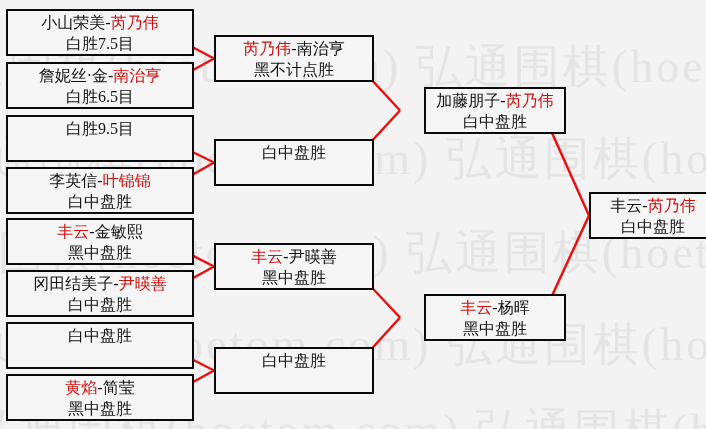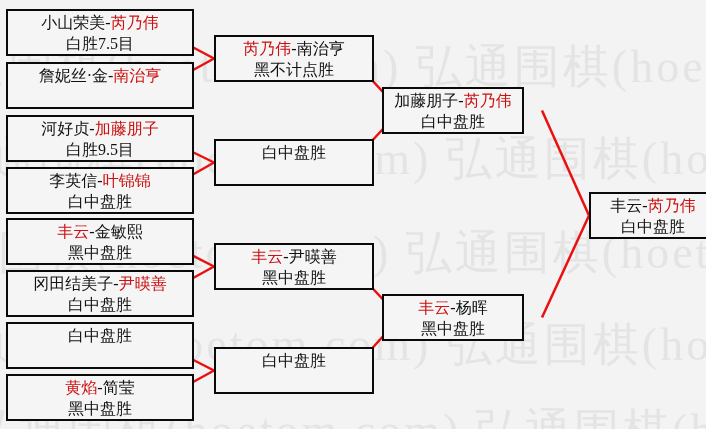--- a/index.html
+++ b/index.html
@@ -29,21 +29,21 @@
     background:#f5f5f5;
     text-align:center;
     font-size:16px;
     line-height:21px;
     padding-top:1px;
     z-index:2;
     color:#111;
   }
   .c1{left:6px;width:188px;}
   .c2{left:214px;width:160px;}
-  .c3{left:382px;width:142px;text-align:center;}
+  .c3{left:424px;width:142px;text-align:center;}
   .c4{left:589px;width:128px;}
   .red{color:#cc1111;}
   .blk{color:#111;}
   .nm,.rs{white-space:nowrap;}
 </style>
 </head>
 <body>
 
 <div class="stage">
 
@@ -69,23 +69,23 @@
     <line x1="542" y1="110.5" x2="589" y2="215.5" stroke-width="2.5" stroke="#ea1010"></line>
     <line x1="542" y1="317.5" x2="589" y2="215.5" stroke-width="2.5" stroke="#ea1010"></line>
   </svg>
 
   <div class="box c1" style="top:9px">
     <div class="nm"><span class="blk">小山荣美-</span><span class="red">芮乃伟</span></div>
     <div class="rs">白胜7.5目</div>
   </div>
   <div class="box c1" style="top:62px">
     <div class="nm"><span class="blk">詹妮丝·金-</span><span class="red">南治亨</span></div>
+    <div class="rs">白胜6.5目</div>
   </div>
   <div class="box c1" style="top:115px">
-    <div class="nm"><span class="blk">河好贞-</span><span class="red">加藤朋子</span></div>
     <div class="rs">白胜9.5目</div>
   </div>
   <div class="box c1" style="top:167px">
     <div class="nm"><span class="blk">李英信-</span><span class="red">叶锦锦</span></div>
     <div class="rs">白中盘胜</div>
   </div>
   <div class="box c1" style="top:218px">
     <div class="nm"><span class="red">丰云</span><span class="blk">-金敏熙</span></div>
     <div class="rs">黑中盘胜</div>
   </div>

